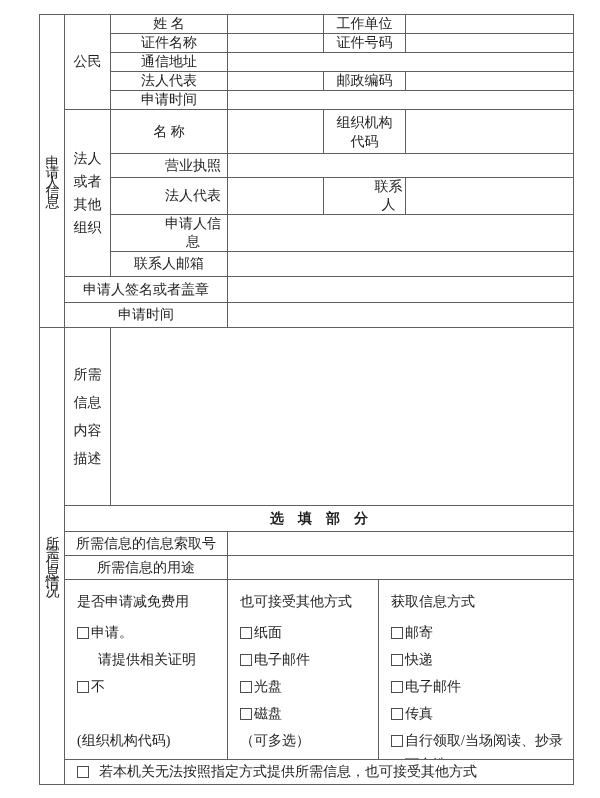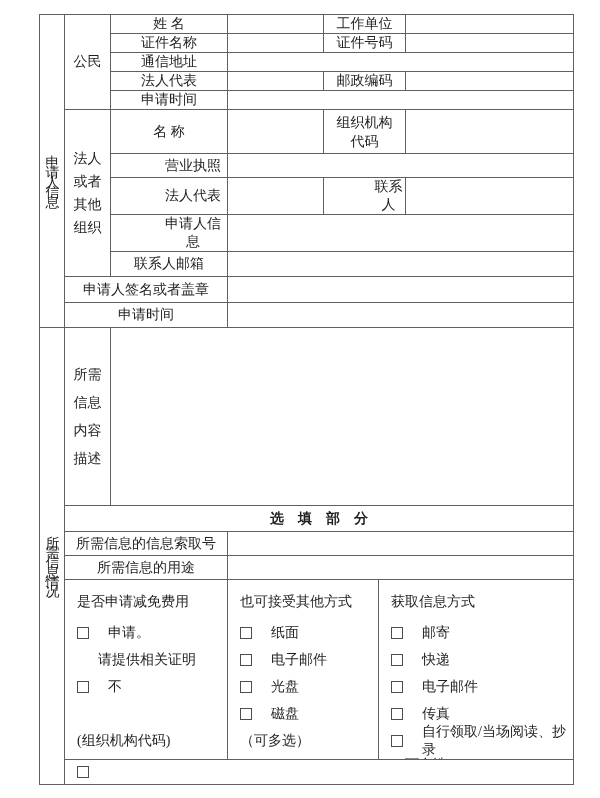--- a/index.html
+++ b/index.html
@@ -52,21 +52,21 @@
     margin-left: 39px;
   }
   .checkcell { vertical-align: top; }
   .fill {
     height: 179px; width: 100%;
     display: flex; flex-direction: column;
     text-align: left;
     padding: 11px 4px 7px 12px;
   }
   .fill .title { line-height: 22px; margin-bottom: 6px; }
-  .opt { display: flex; align-items: center; gap: 19px; height: 27px; flex: none; }
+  .opt { display: flex; align-items: center; gap: 2px; height: 27px; flex: none; }
   .note { padding-left: 21px; line-height: 27px; height: 27px; }
   .footnote { margin-top: auto; line-height: 22px; }
   .cb {
     display: inline-block; flex: none;
     width: 12px; height: 12px;
     border: 1px solid #4d4d4d;
     background: #fff;
   }
   .bottomline { display: flex; align-items: center; gap: 10px; padding-left: 12px; text-align: left; }
 </style>
@@ -236,18 +236,19 @@
             <span>自行领取/当场阅读、抄录</span>
           </div>
           <div class="footnote">（可多选）</div>
         </div>
       </td>
     </tr>
     <tr class="rbottom">
       <td colspan="4">
         <div class="bottomline">
           <span class="cb"></span>
+          <span>若本机关无法按照指定方式提供所需信息，也可接受其他方式</span>
         </div>
       </td>
     </tr>
   </tbody>
     </table>
 </div>
 
 </body></html>

